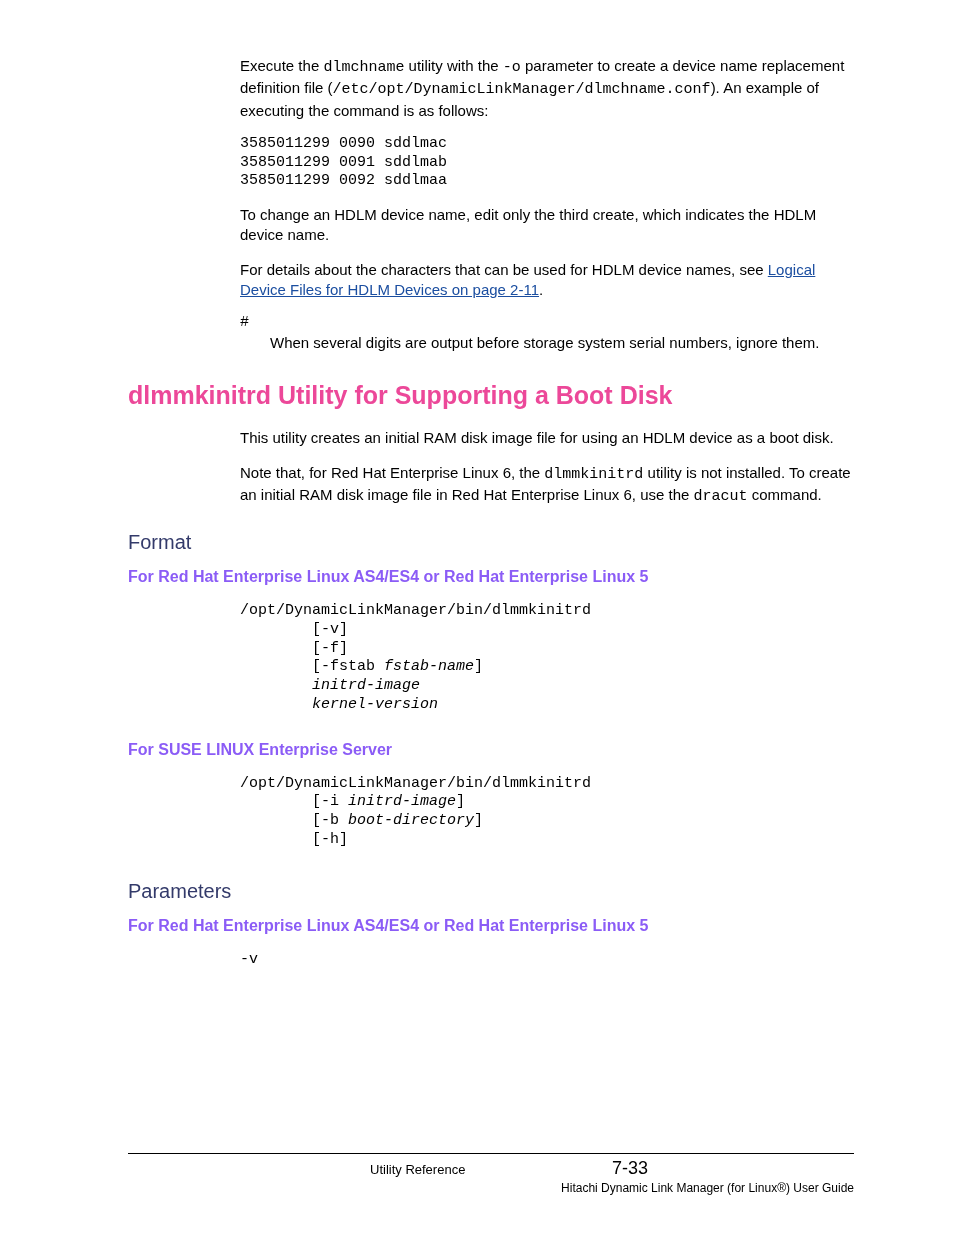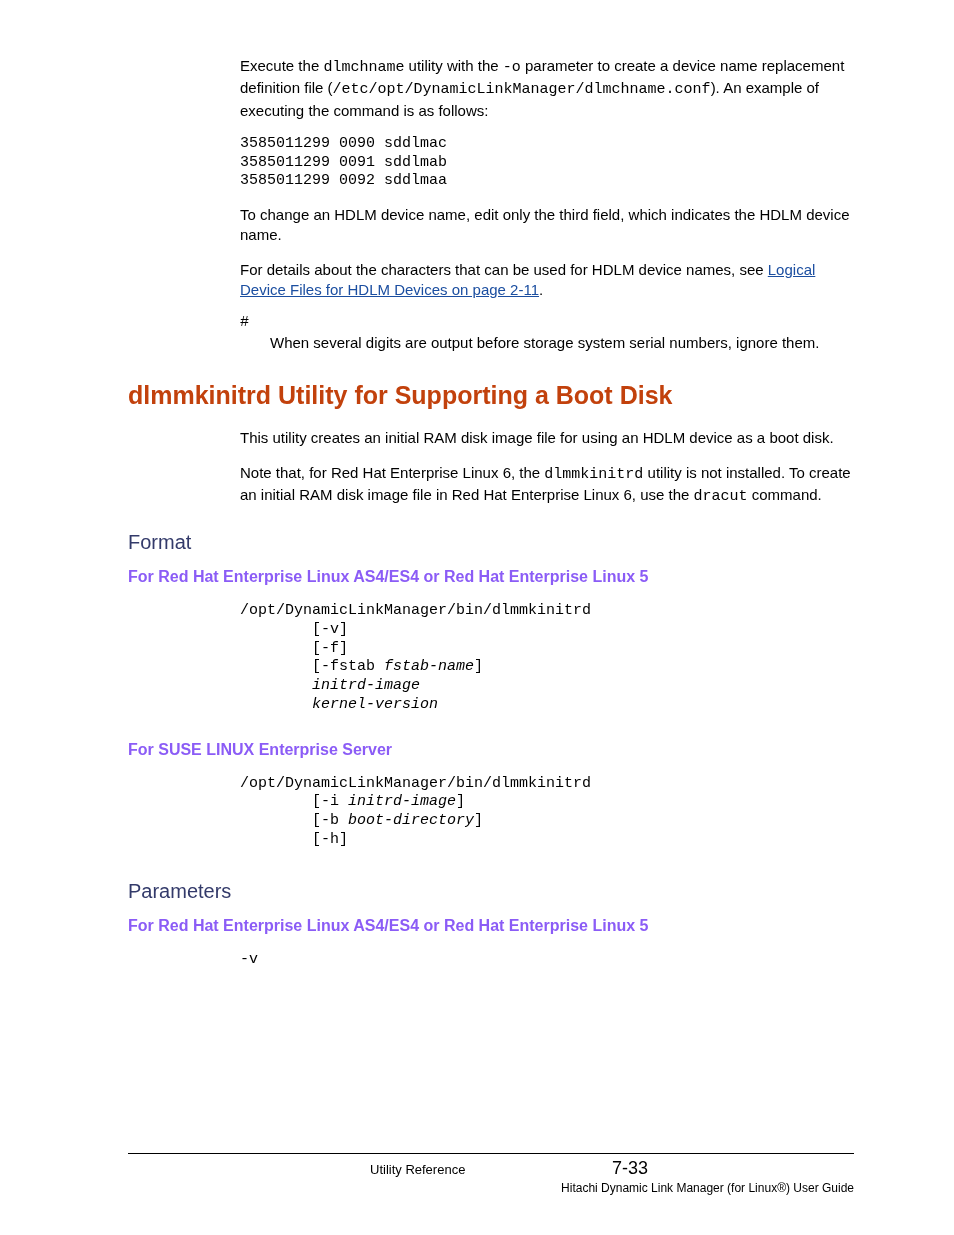--- a/index.html
+++ b/index.html
@@ -45,21 +45,21 @@
     margin: 0 0 18px 142px;
   }
   a.doc-link {
     color: #1b4ea0;
     text-decoration: underline;
   }
   .h1 {
     font-family: Verdana, Geneva, sans-serif;
     font-size: 25px;
     font-weight: bold;
-    color: #c2410c;
+    color: #ec4899;
     margin: 28px 0 18px 0;
   }
   .h2 {
     font-family: Verdana, Geneva, sans-serif;
     font-size: 20px;
     font-weight: normal;
     color: #333a6a;
     margin: 24px 0 14px 0;
   }
   .h3 {
@@ -108,21 +108,21 @@
 <div class="page">
 
   <p class="body-text">
     <span>Execute the </span><span class="mono">dlmchname</span><span> utility with the </span><span class="mono">-o</span><span> parameter to create a device name replacement definition file (</span><span class="mono">/etc/opt/DynamicLinkManager/dlmchname.conf</span><span>). An example of executing the command is as follows:</span>
   </p>
 
   <div class="code-block">3585011299 0090 sddlmac
 3585011299 0091 sddlmab
 3585011299 0092 sddlmaa</div>
 
-  <p class="body-text">To change an HDLM device name, edit only the third field, which indicates the HDLM device name.</p>
+  <p class="body-text">To change an HDLM device name, edit only the third create, which indicates the HDLM device name.</p>
 
   <p class="body-text">
     <span>For details about the characters that can be used for HDLM device names, see </span><a href="#" class="doc-link">Logical Device Files for HDLM Devices on page 2-11</a><span>.</span>
   </p>
 
   <div class="hash-mark">#</div>
   <p class="note-body">When several digits are output before storage system serial numbers, ignore them.</p>
 
   <div class="h1">dlmmkinitrd Utility for Supporting a Boot Disk</div>
 

